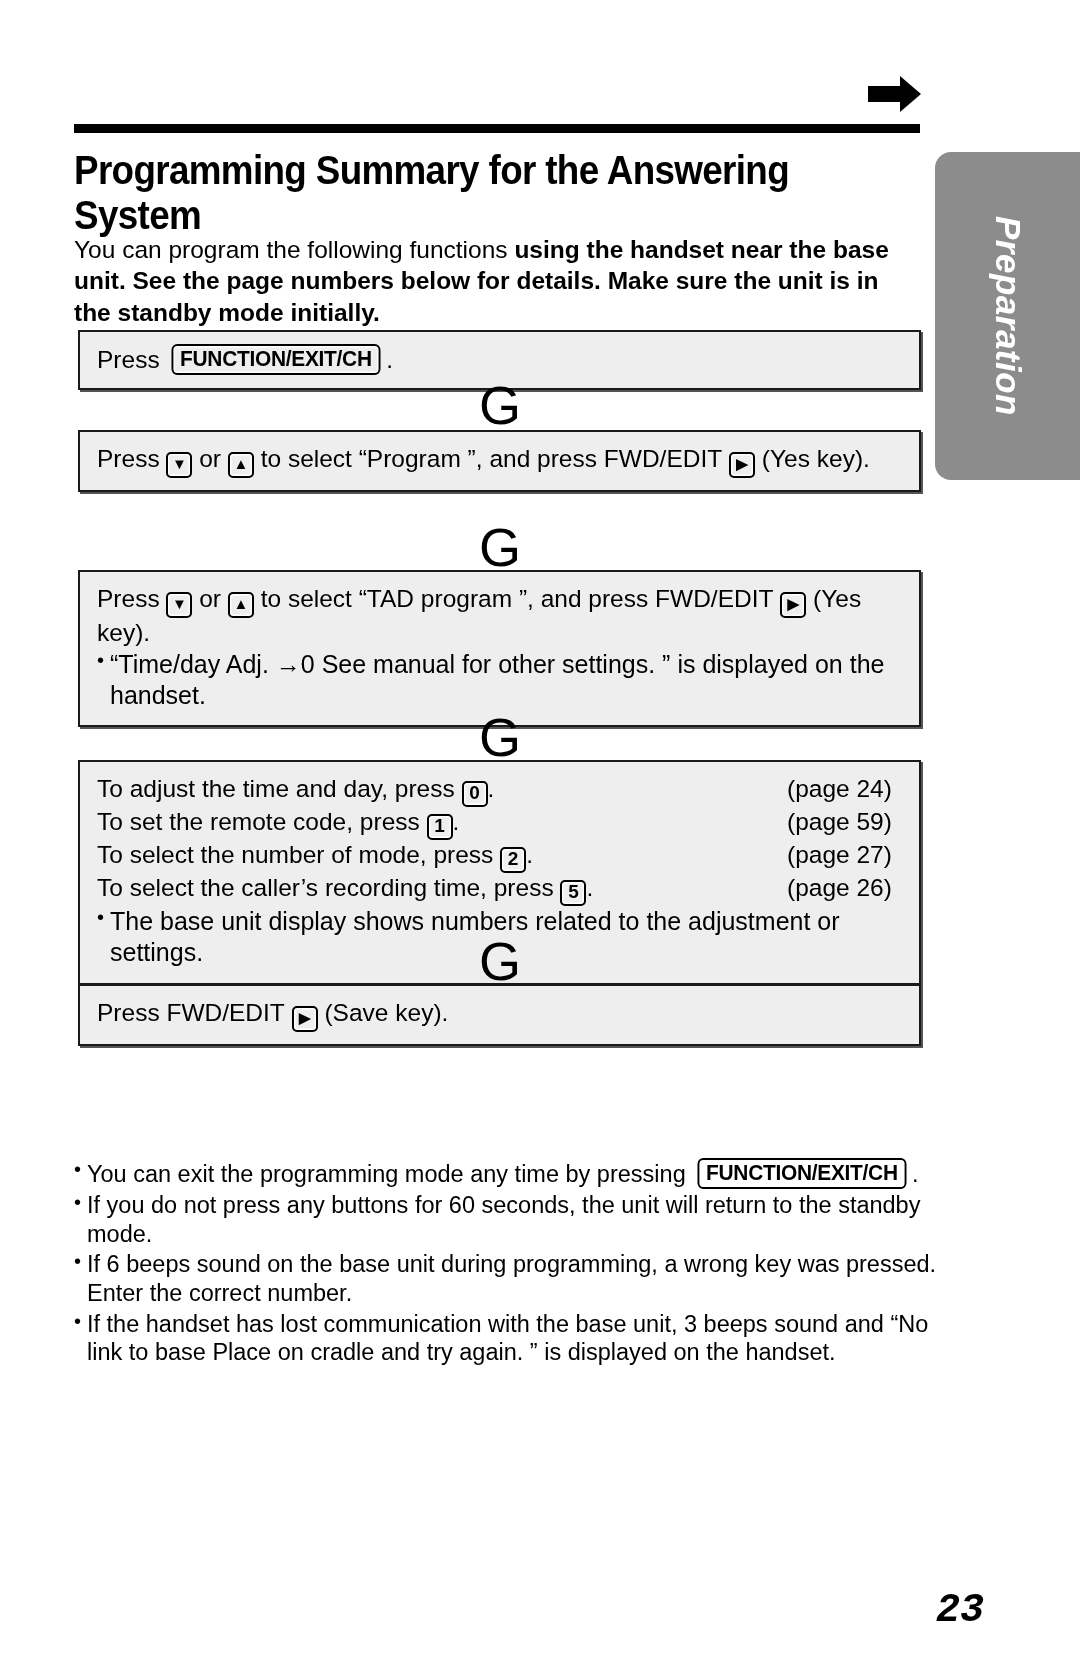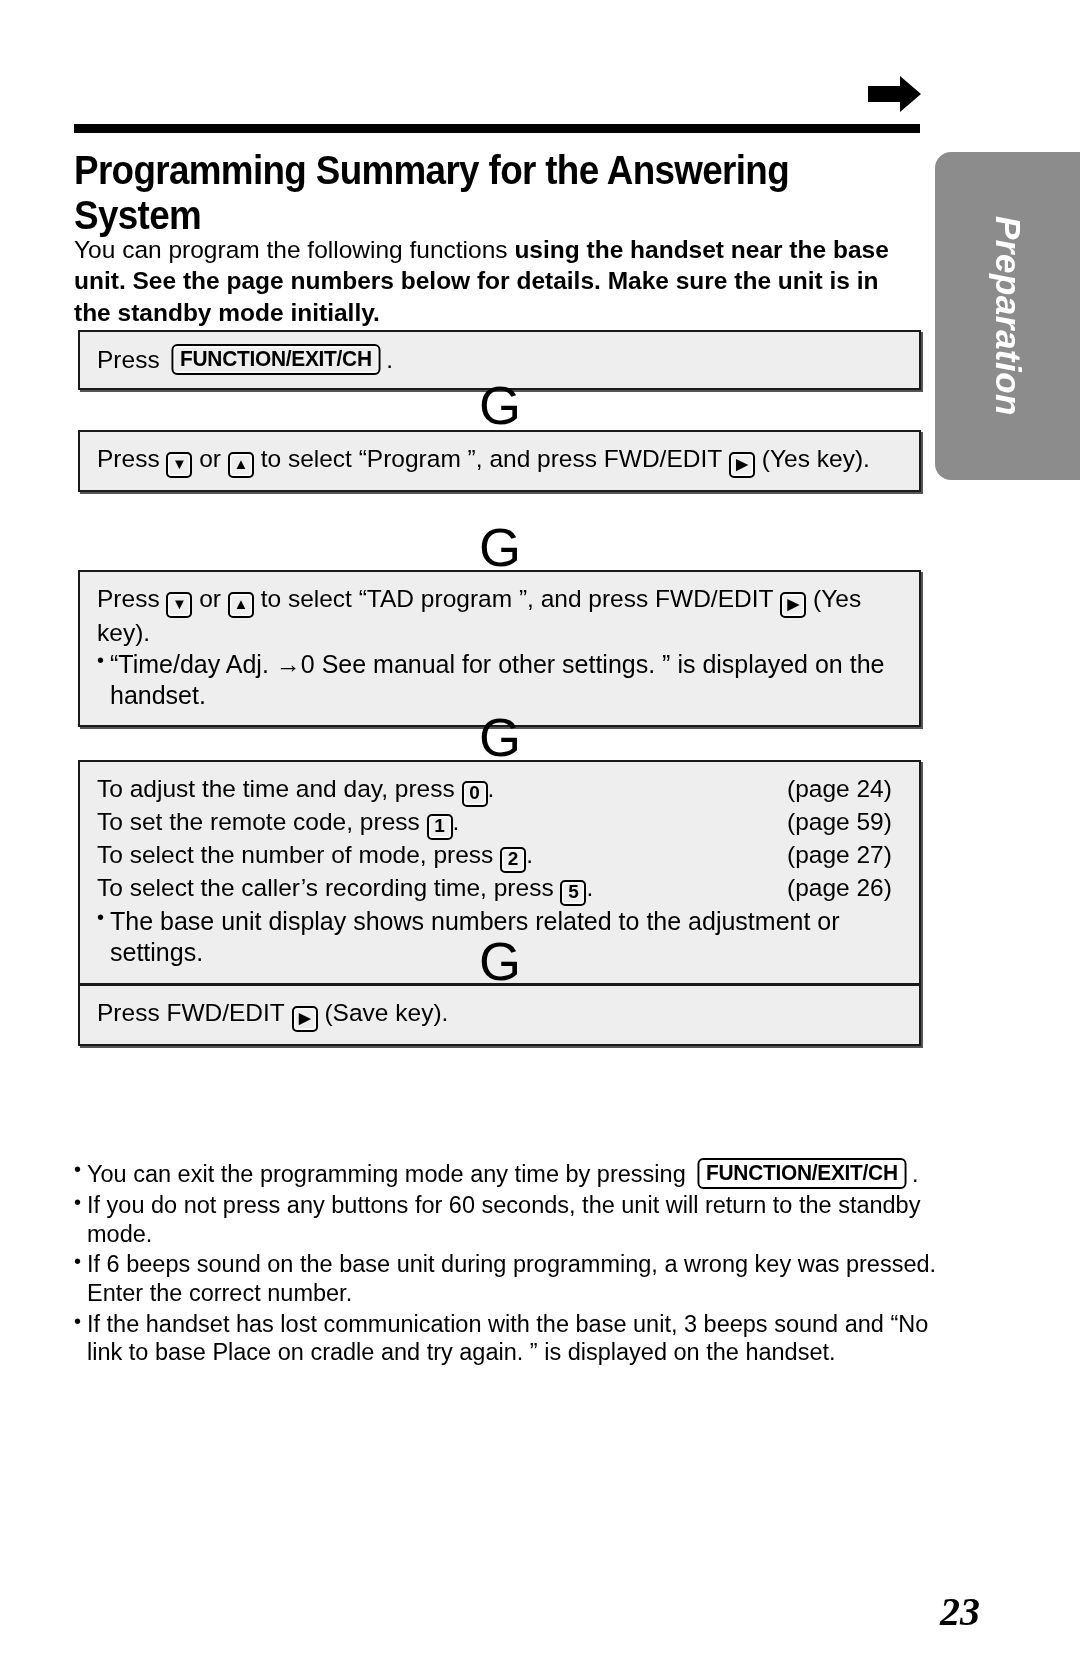--- a/index.html
+++ b/index.html
@@ -180,21 +180,21 @@
     font-size: 20px;
   }
 
   
   .page-number {
     position: absolute;
     left: 910px;
     top: 1588px;
     width: 100px;
     text-align: center;
-    font-family: Liberation Serif, serif;
+    font-family: Liberation Mono, monospace;
     font-weight: bold;
     font-style: italic;
     font-size: 40px;
   }
 </style>
 </head>
 <body>
 
 <div class="header-arrow">
   <svg width="54" height="38" viewBox="0 0 54 38" xmlns="http://www.w3.org/2000/svg">

